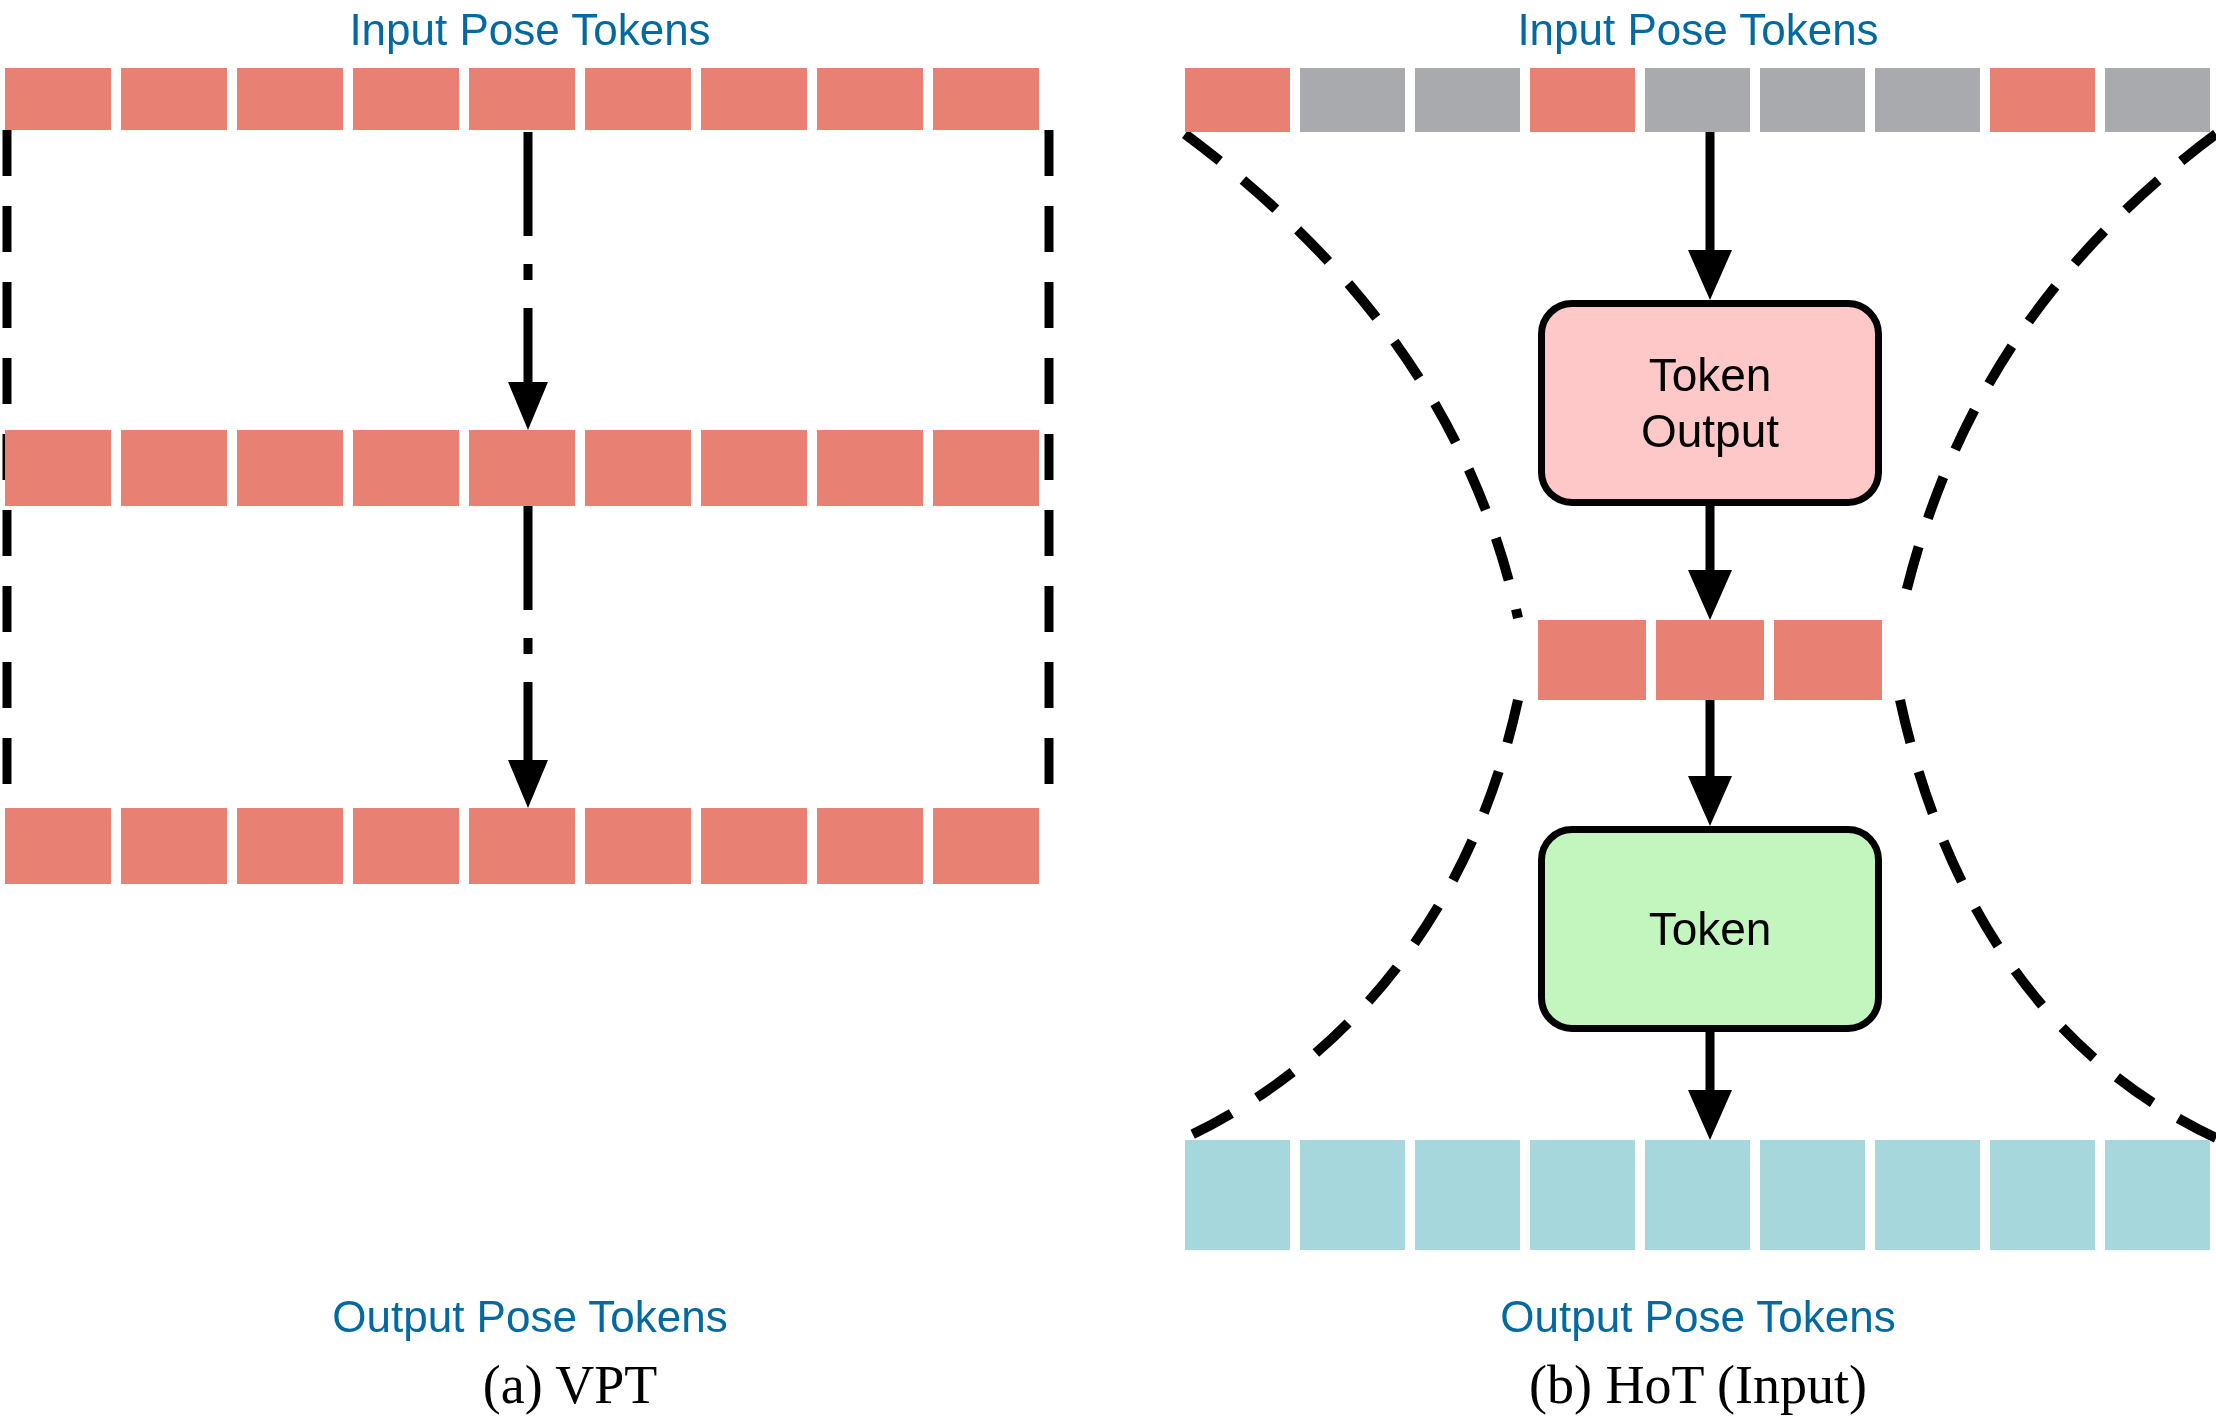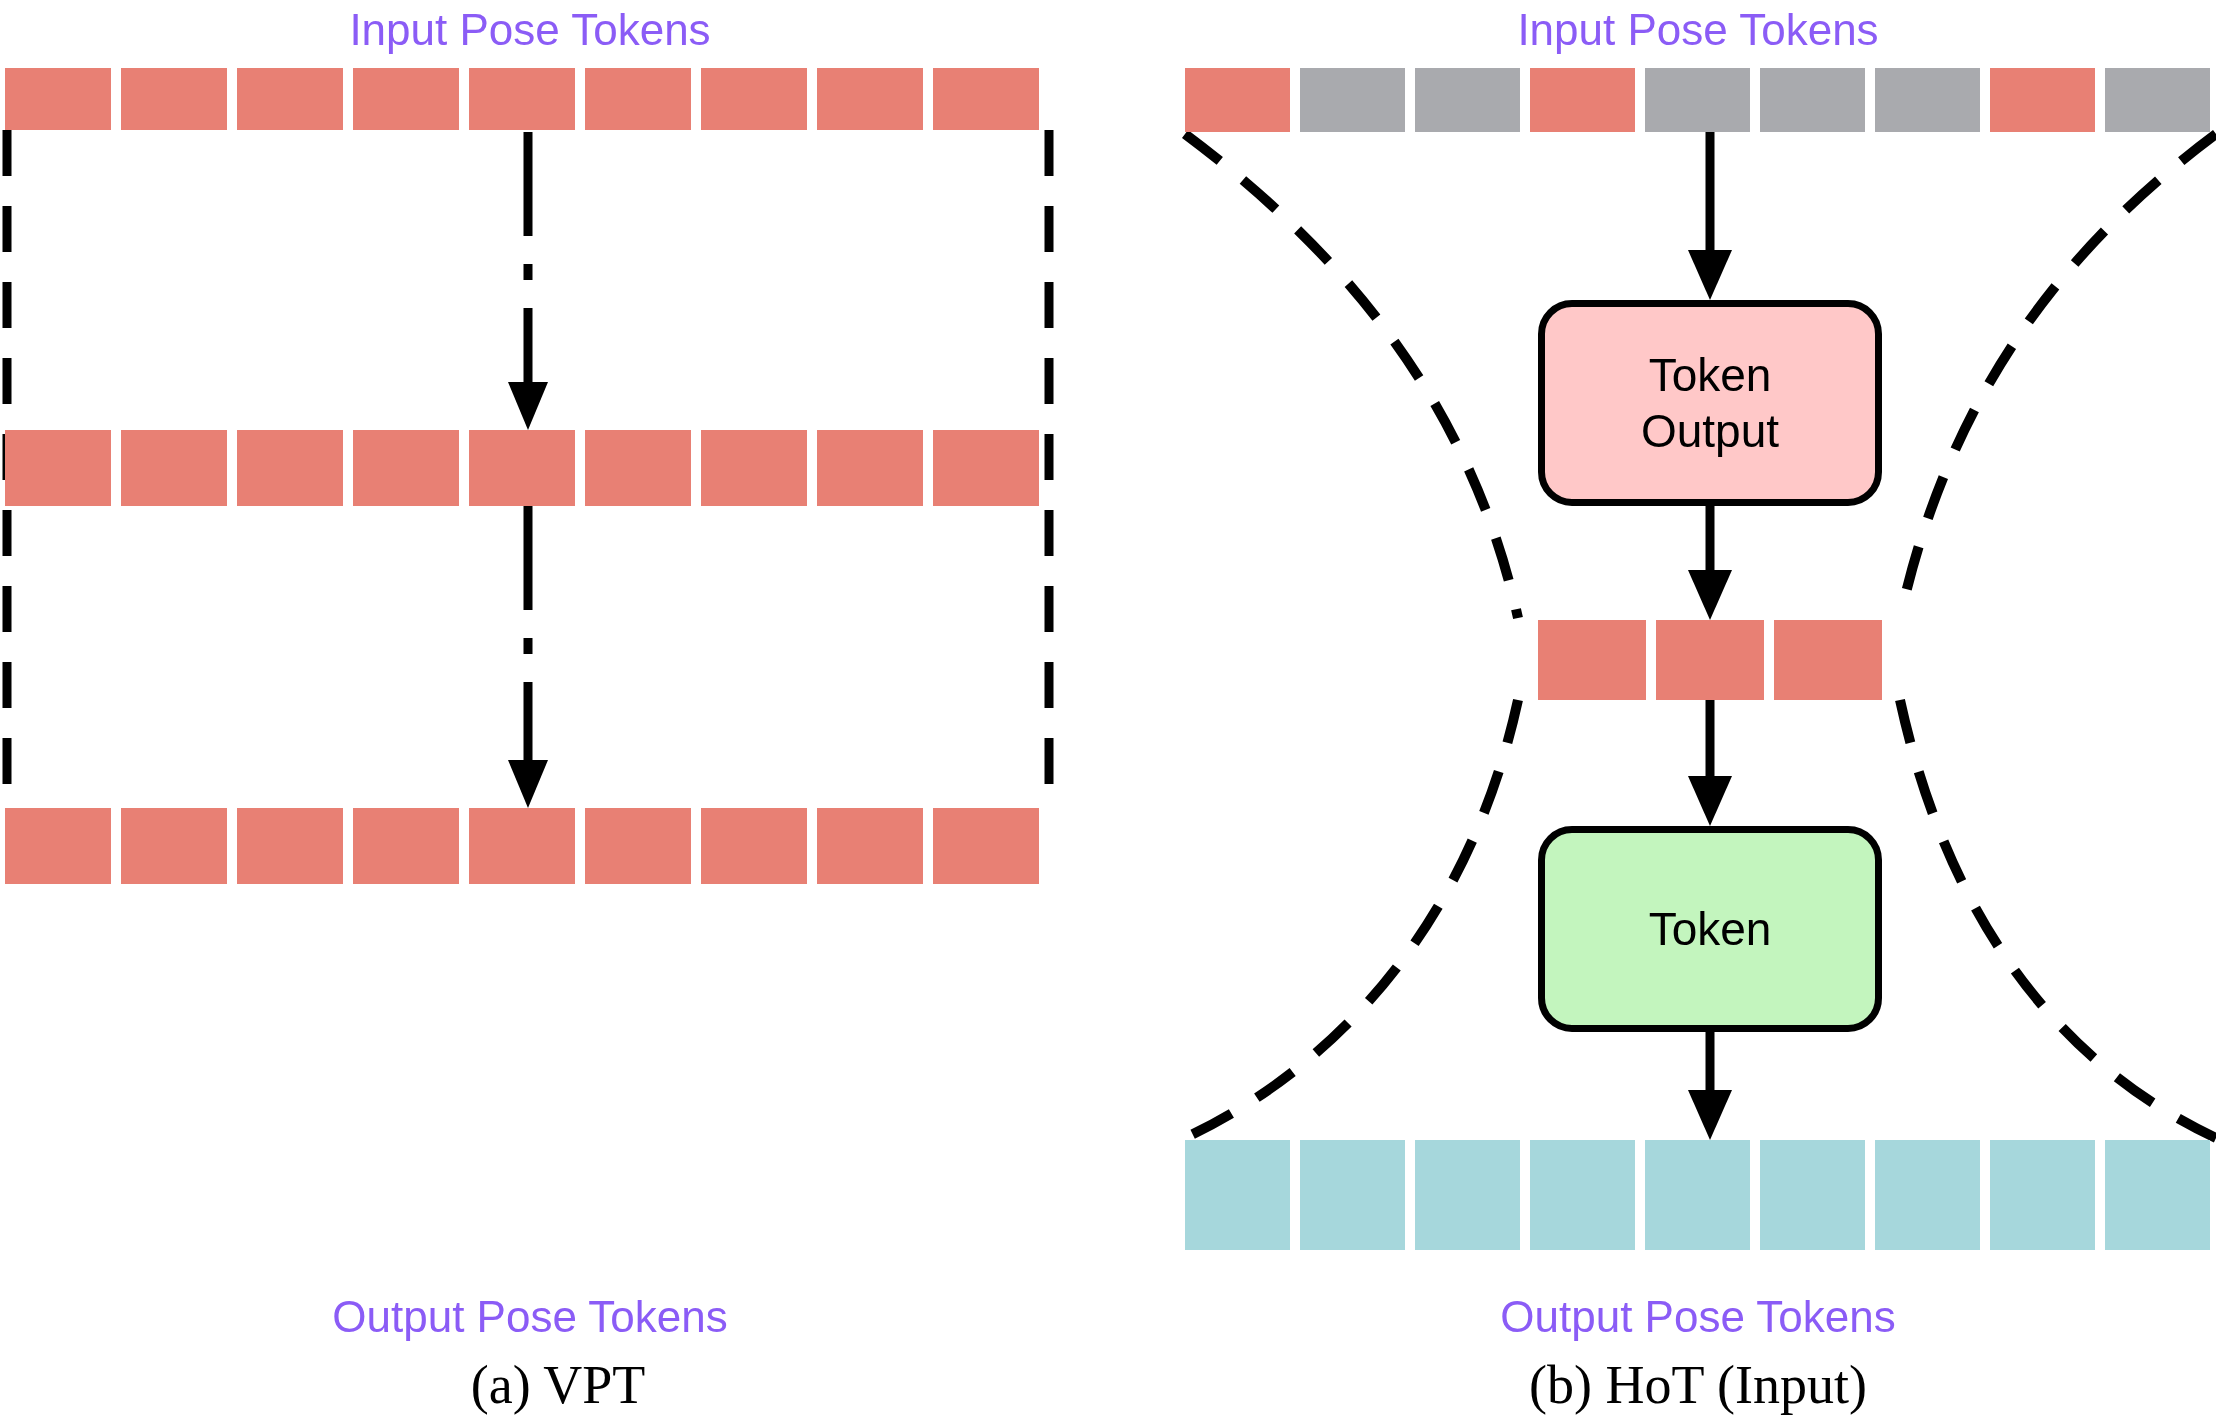--- a/index.html
+++ b/index.html
@@ -7,21 +7,21 @@
        font-family:"Liberation Sans",sans-serif;color:#000;}
 
   .fig{position:absolute;left:0;top:0;width:2216px;height:1420px;}
 
   
   .label{
     position:absolute;
     font-family:"Liberation Sans",sans-serif;
     font-size:44px;
     line-height:50px;
-    color:#8b5cf6;
+    color:#0369a1;
     white-space:nowrap;
     text-align:center;
   }
   .caption{
     position:absolute;
     font-family:"Liberation Serif",serif;
     font-size:54px;
     line-height:60px;
     color:#000;
     white-space:nowrap;
@@ -110,21 +110,21 @@
     <div class="tok red" style="width: 106px; background: rgb(232, 128, 116);"></div>
     <div class="tok red" style="width: 106px; background: rgb(232, 128, 116);"></div>
     <div class="tok red" style="width: 106px; background: rgb(232, 128, 116);"></div>
     <div class="tok red" style="width: 106px; background: rgb(232, 128, 116);"></div>
     <div class="tok red" style="width: 106px; background: rgb(232, 128, 116);"></div>
     <div class="tok red" style="width: 106px; background: rgb(232, 128, 116);"></div>
   </div>
 
   <div class="label" style="left:0;top:1292px;width:1060px;">Output Pose Tokens</div>
 
-  <div class="caption" style="left:0;top:1355px;width:1060px;padding-left:28px;">(a) VPT</div>
+  <div class="caption" style="left:12px;top:1355px;width:1060px;padding-left:28px;">(a) VPT</div>
 
   <svg width="2216" height="1420">
 
     <path d="M 1185 134 C 1340 250 1470 400 1518 618" fill="none" stroke="#000" stroke-width="10" stroke-dasharray="44 30"></path>
     <path d="M 1518 700 C 1470 920 1340 1065 1185 1138" fill="none" stroke="#000" stroke-width="10" stroke-dasharray="44 30"></path>
 
     <path d="M 2216 134 C 2060 250 1948 400 1900 618" fill="none" stroke="#000" stroke-width="10" stroke-dasharray="44 30"></path>
     <path d="M 1900 700 C 1948 920 2060 1065 2216 1138" fill="none" stroke="#000" stroke-width="10" stroke-dasharray="44 30"></path>
 
     <line x1="1710" y1="132" x2="1710" y2="258" stroke="#000" stroke-width="9"></line>

